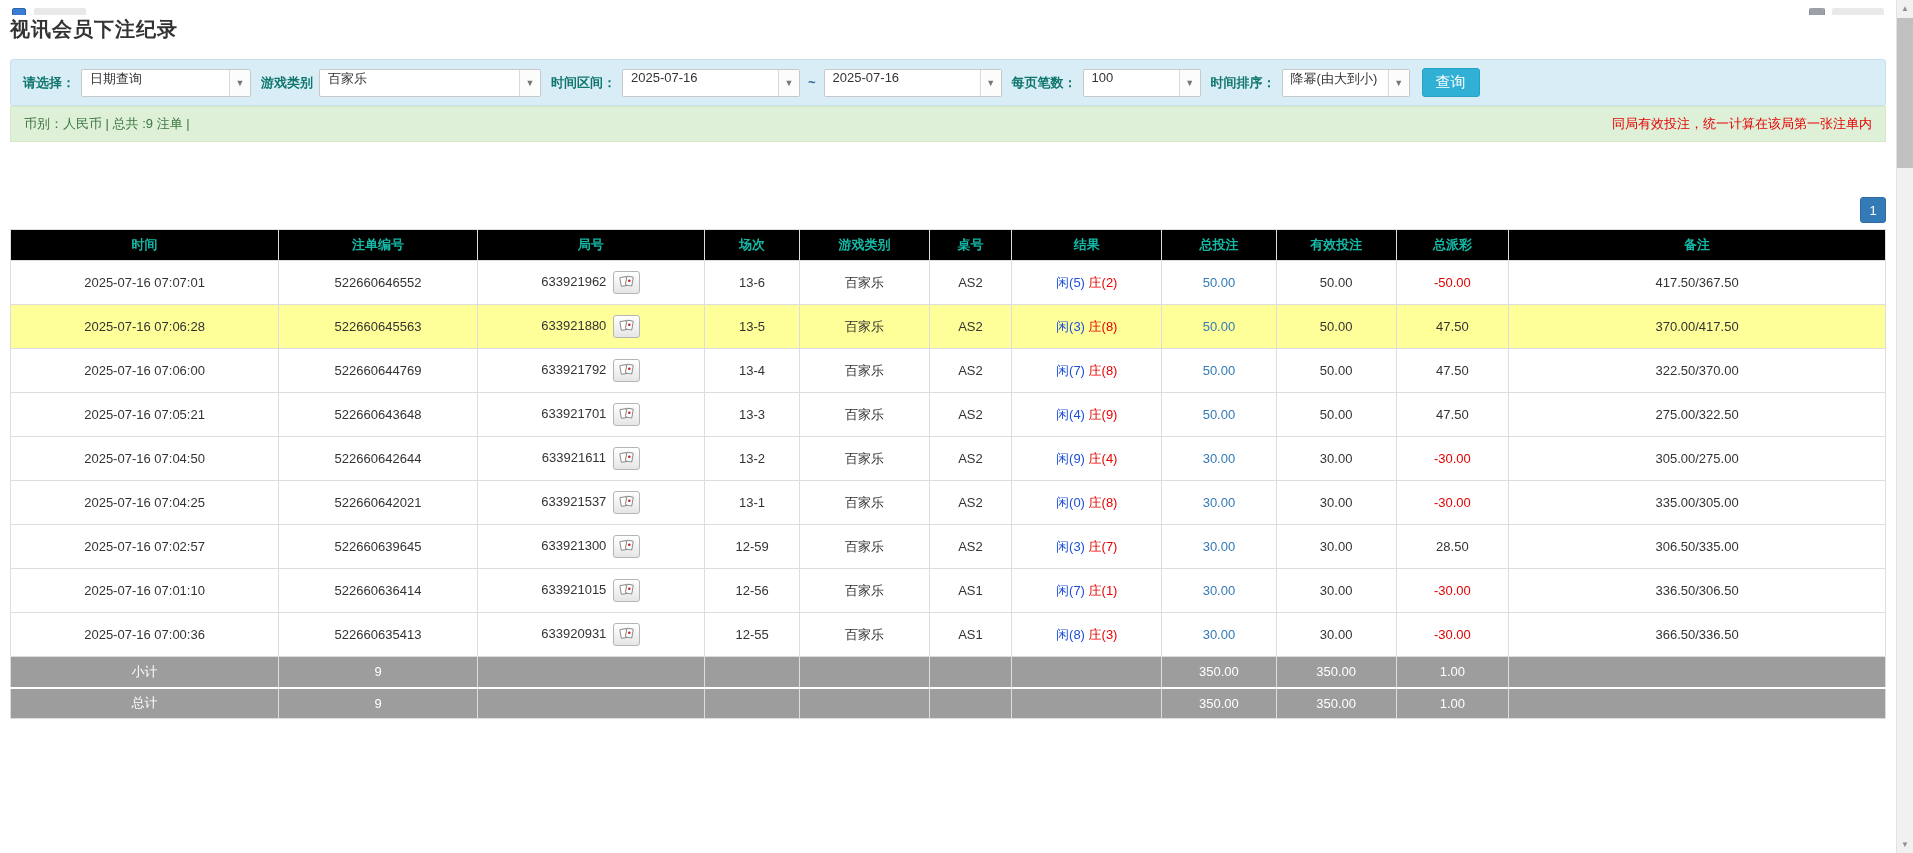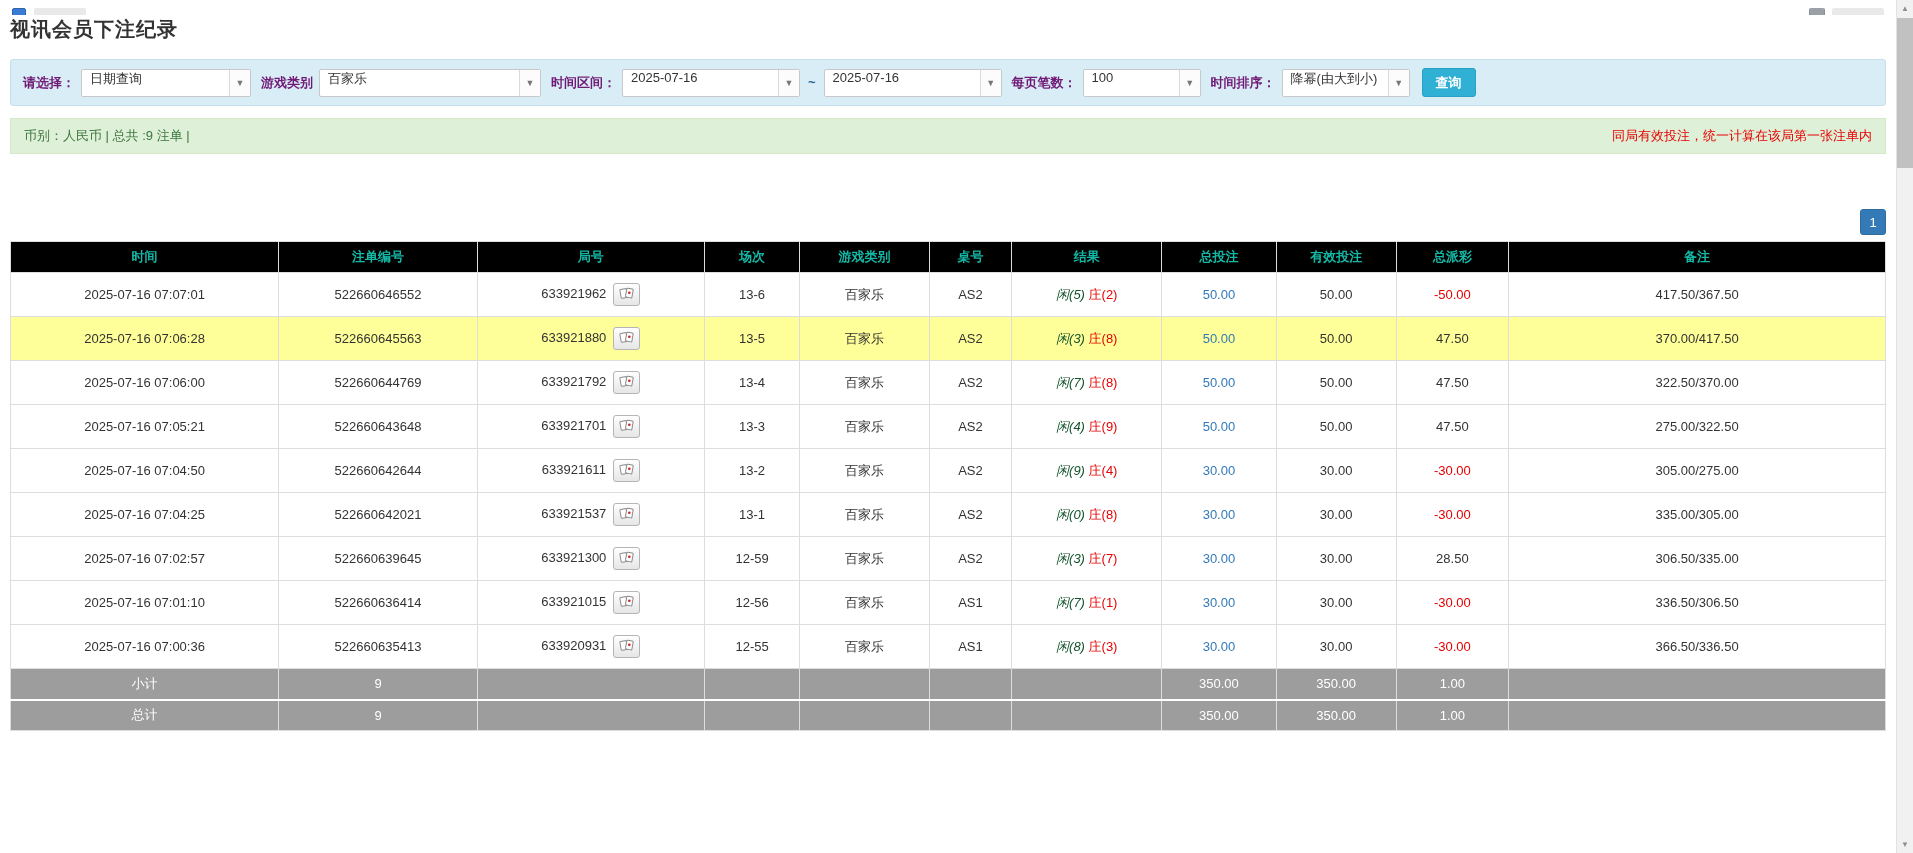--- a/index.html
+++ b/index.html
@@ -22,42 +22,41 @@
       linear-gradient(#9aa0a6, #9aa0a6); outline: 1px solid #8b9096; }
   .tb-stub { width: 52px; height: 14px; background: #e9e9e9; border-radius: 2px; display: inline-block; }
 
   .title { font-size: 20px; font-weight: 700; color: #333; margin: 1px 0 0 0; letter-spacing: 1px; }
 
   
   .filterbar {
     margin-top: 16px; background: #d9edf7; border: 1px solid #c5dfee; border-radius: 3px;
     padding: 8px 10px; display: flex; align-items: center; height: 47px; font-size: 13px;
   }
-  .flabel { color: #701a75; font-weight: 700; white-space: nowrap; margin: 0 6px 0 10px; }
+  .flabel { color: #0f766e; font-weight: 700; white-space: nowrap; margin: 0 6px 0 10px; }
   .flabel:first-child { margin-left: 2px; }
   .tilde { color: #2a6496; font-weight: 700; margin: 0 8px; }
   .combo {
     background: #fff; border: 1px solid #c8c8c8; border-radius: 2px; height: 28px;
     display: flex; align-items: flex-start; justify-content: space-between; color: #333; cursor: pointer;
   }
   .combo .val { padding-left: 8px; white-space: nowrap; overflow: hidden; text-overflow: ellipsis; }
   .combo .arrow {
     width: 21px; align-self: stretch; border-left: 1px solid #d9d9d9; background: #fcfcfc;
     display: flex; align-items: center; justify-content: center; color: #777; font-size: 9px; flex: none;
   }
   .btn-search {
     background: #31b0d5; color: #fff; border: 1px solid #28a1c5; border-radius: 3px;
-    height: 29px; padding: 0 13px; font-size: 13px; margin-left: 12px; cursor: pointer;
+    height: 29px; padding: 0 13px; font-size: 15px; margin-left: 12px; cursor: pointer;
     font-family: inherit;
-    font-weight: bold;
   }
 
   
   .infobar {
-    margin-top: 12px; background: #dff0d8; border: 1px solid #d6e9c6;
+    background: #dff0d8; border: 1px solid #d6e9c6;
     height: 36px; display: flex; align-items: center; justify-content: space-between;
     padding: 0 13px; font-size: 13px;
   }
   .infobar .left { color: #3c763d; }
   .infobar .right { color: #e60000; }
 
   
   .pager { margin-top: 55px; display: flex; justify-content: flex-end; }
   .page-btn {
     min-width: 26px; height: 26px; background: #337ab7; border: 1px solid #2e6da4; color: #fff;
@@ -65,21 +64,21 @@
     cursor: pointer;
   }
 
   
   table { width: 100%; border-collapse: collapse; table-layout: fixed; margin-top: 6px; font-size: 13px; }
   thead th { background: #000; color: #14b8a6; font-weight: 700; height: 31px; border: 1px solid #ddd; text-align: center; padding: 0 2px; }
   tbody td { height: 44px; border: 1px solid #ddd; text-align: center; color: #333; background: #fff; padding: 0 3px; overflow: hidden; }
   tbody tr.highlight td { background: #ffff99; }
   td.blue { color: #337ab7; cursor: pointer; }
   td.neg { color: #e60000; }
-  .player { color: #14532d; font-style: italic; }
+  .player { color: #1d4ed8; }
   .banker { color: #e60000; }
   tfoot td { background: #9d9d9d; color: #fff; height: 31px; border: 1px solid #ddd; text-align: center; font-weight: 400; }
   tfoot tr.first td { border-bottom: 2px solid #fff; }
   .card-btn {
     width: 27px; height: 23px; border: 1px solid #b5b5b5; border-radius: 3px;
     background: linear-gradient(#ffffff, #e6e6e6);
     display: inline-flex; align-items: center; justify-content: center;
     margin-left: 7px; vertical-align: middle; cursor: pointer; padding: 0;
   }
 

